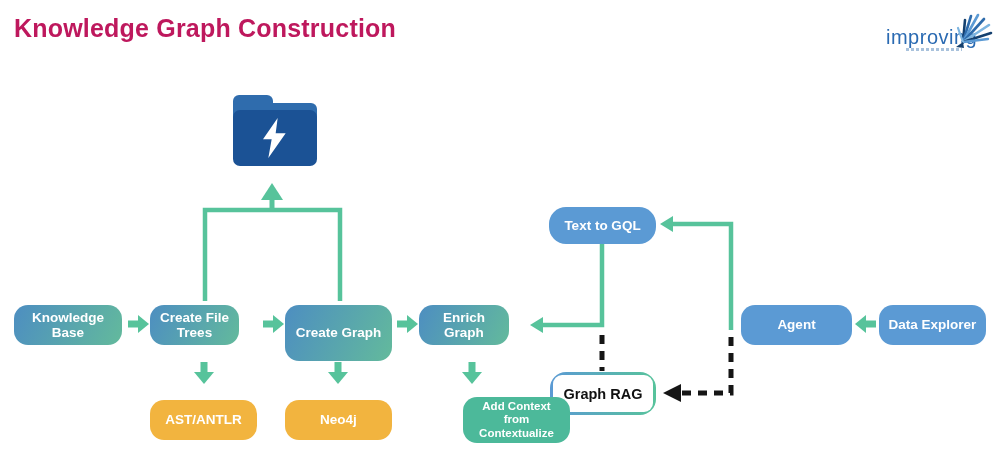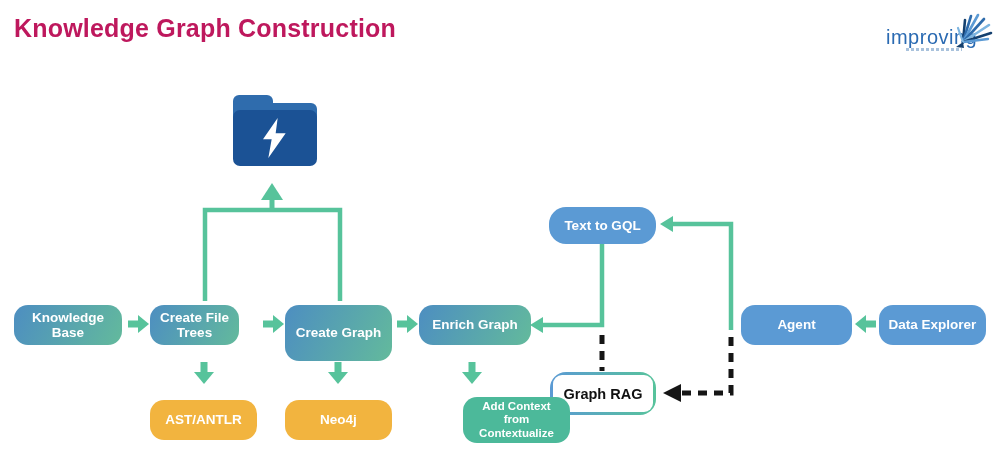--- a/index.html
+++ b/index.html
@@ -35,21 +35,21 @@
     text-align:center;color:#fff;font-weight:700;font-size:13.5px;line-height:1.12;
     border-radius:14px;padding:18px 6px;box-sizing:border-box;
   }
   .grad{background:linear-gradient(115deg,#4d8ec1 0%,#63ba9c 100%);}
   .blue{background:#5b9ad4;}
   .orange{background:#f2b43f;}
   .teal{background:#4cb99a;}
   .n-kb{left:14px;top:305px;width:108px;height:40px;}
   .n-cft{left:150px;top:305px;width:89px;height:40px;}
   .n-cg{left:285px;top:305px;width:107px;height:56px;}
-  .n-eg{left:419px;top:305px;width:112px;height:40px;}
+  .n-eg{left:419px;top:305px;width:90px;height:40px;}
   .n-gql{left:549px;top:207px;width:107px;height:37px;border-radius:17px;}
   .n-agent{left:741px;top:305px;width:111px;height:40px;}
   .n-de{left:879px;top:305px;width:107px;height:40px;}
   .n-ast{left:150px;top:400px;width:107px;height:40px;}
   .n-neo{left:285px;top:400px;width:107px;height:40px;}
   .n-ctx{left:419px;top:397px;width:107px;height:46px;font-size:11.5px;line-height:1.15;margin-left:44px;}
   .n-rag-wrap{
     position:absolute;left:550px;top:372px;width:106px;height:43px;border-radius:16px;
     background:linear-gradient(90deg,#5b9ad4,#57c39b);padding:3px;box-sizing:border-box;
   }

